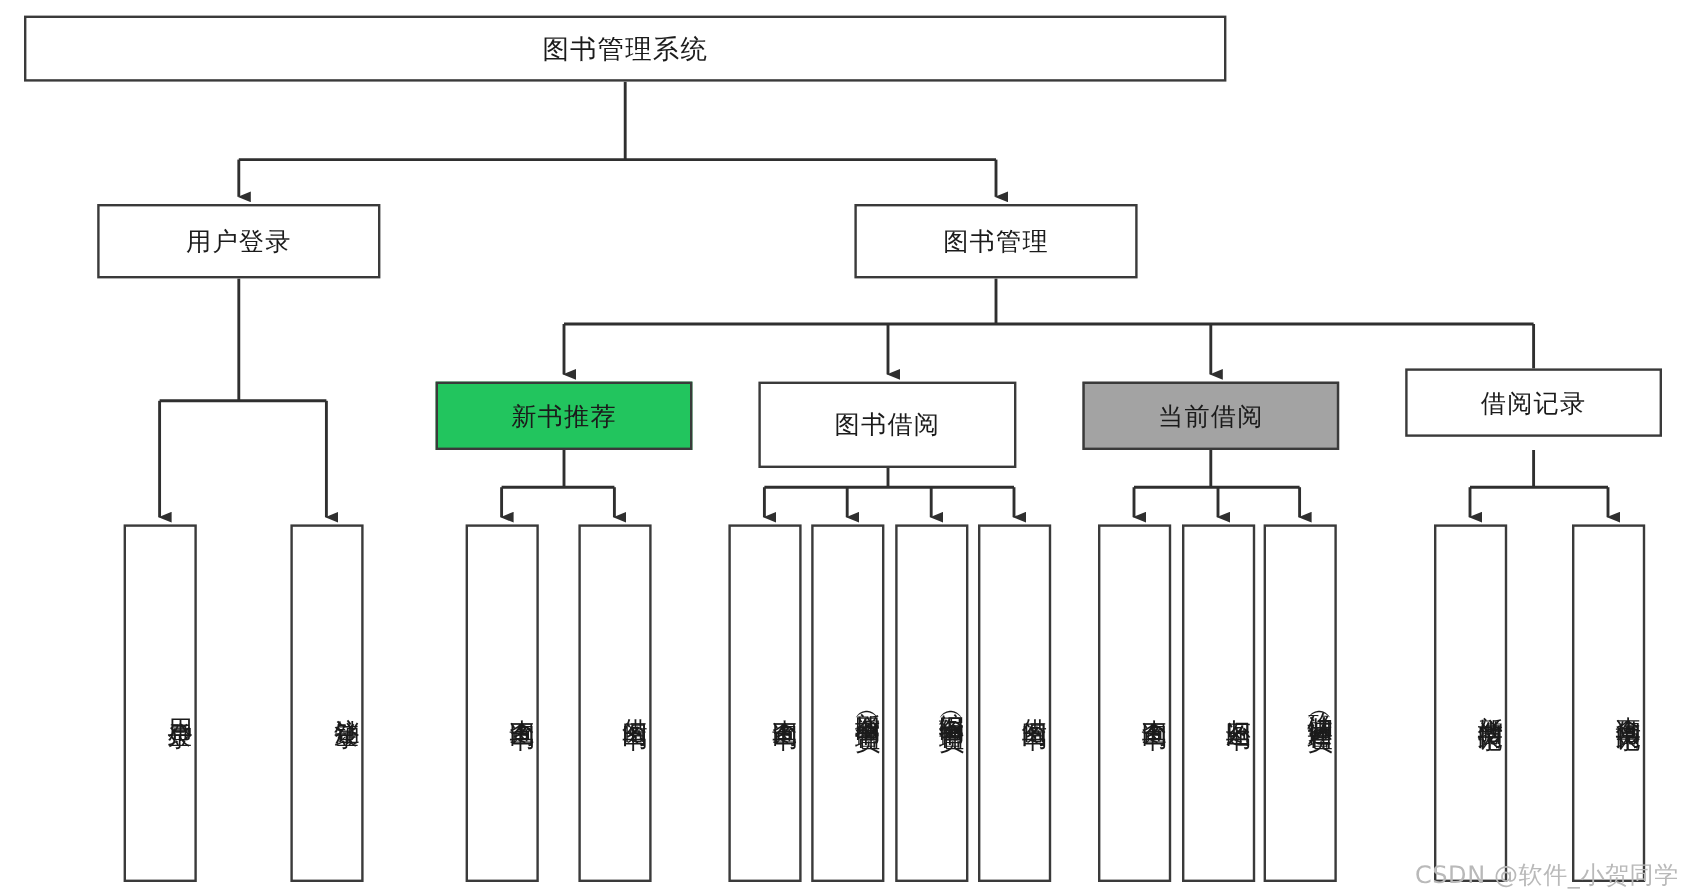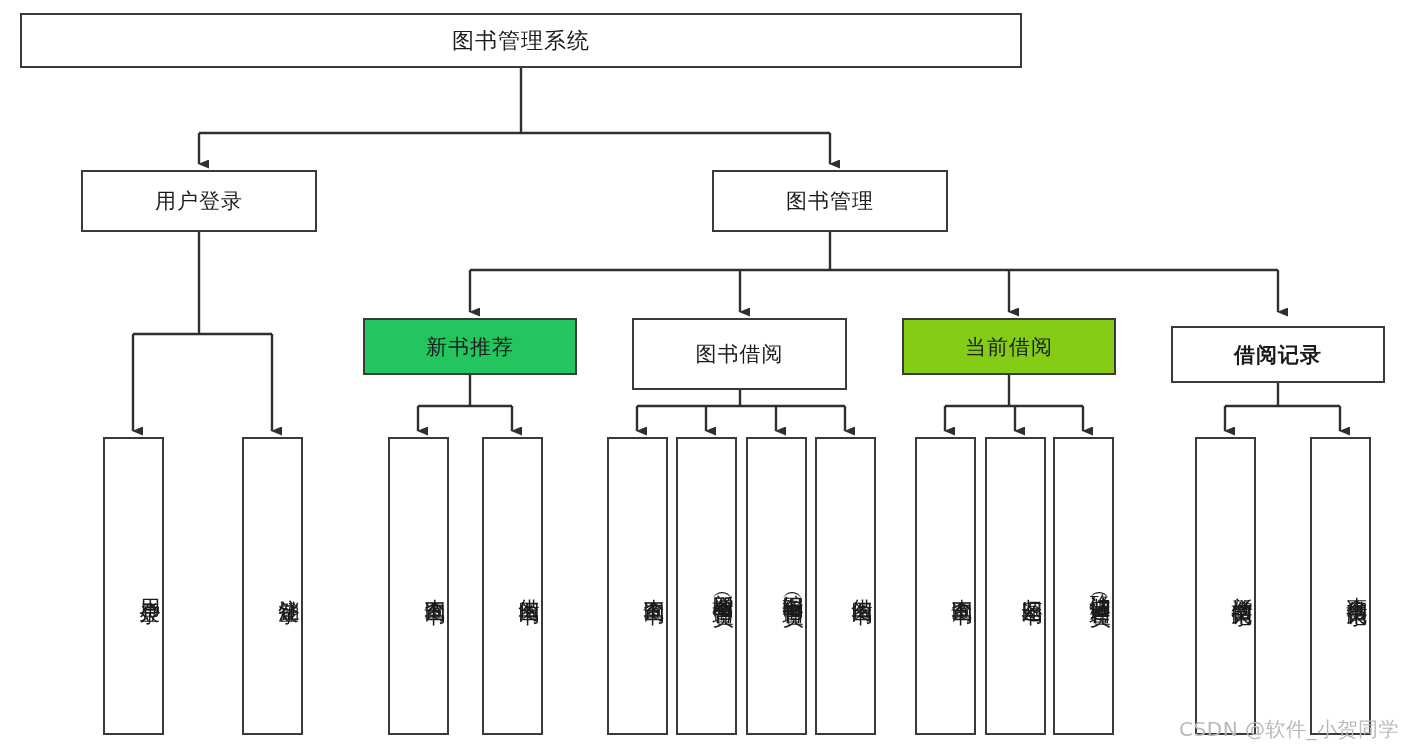--- a/index.html
+++ b/index.html
@@ -73,22 +73,22 @@
     </g>
   </svg>
 
   <div class="node h" id="root-node" style="left: 20px; top: 13px; width: 1002px; height: 55px; border-color: rgb(58, 58, 58); background: rgb(255, 255, 255); color: rgb(27, 27, 27);">图书管理系统</div>
 
   <div class="node h" style="left: 81px; top: 170px; width: 236px; height: 62px; border-color: rgb(58, 58, 58); background: rgb(255, 255, 255); color: rgb(27, 27, 27);">用户登录</div>
   <div class="node h" style="left: 712px; top: 170px; width: 236px; height: 62px; border-color: rgb(58, 58, 58); background: rgb(255, 255, 255); color: rgb(27, 27, 27);">图书管理</div>
 
   <div class="node h" style="left: 363px; top: 318px; width: 214px; height: 57px; border-color: rgb(58, 58, 58); background: #22c55e; color: rgb(27, 27, 27);">新书推荐</div>
   <div class="node h" style="left: 632px; top: 318px; width: 215px; height: 72px; border-color: rgb(58, 58, 58); background: rgb(255, 255, 255); color: rgb(27, 27, 27);">图书借阅</div>
-  <div class="node h" style="left: 902px; top: 318px; width: 214px; height: 57px; border-color: rgb(58, 58, 58); background: #84cc16; color: rgb(27, 27, 27);">当前借阅</div>
-  <div class="node h" style="left: 1171px; top: 326px; width: 214px; height: 57px; border-color: rgb(58, 58, 58); background: rgb(255, 255, 255); color: rgb(27, 27, 27); font-weight: bold;">借阅记录</div>
+  <div class="node h" style="left: 902px; top: 318px; width: 214px; height: 57px; border-color: rgb(58, 58, 58); background: #a3a3a3; color: rgb(27, 27, 27);">当前借阅</div>
+  <div class="node h" style="left: 1171px; top: 307px; width: 214px; height: 57px; border-color: rgb(58, 58, 58); background: rgb(255, 255, 255); color: rgb(27, 27, 27);">借阅记录</div>
 
   <div class="node v" style="left: 103px; top: 437px; width: 61px; height: 298px; border-color: rgb(58, 58, 58); background: rgb(255, 255, 255); color: rgb(27, 27, 27);">用户登录</div>
   <div class="node v" style="left: 242px; top: 437px; width: 61px; height: 298px; border-color: rgb(58, 58, 58); background: rgb(255, 255, 255); color: rgb(27, 27, 27);">注销登录</div>
   <div class="node v" style="left: 388px; top: 437px; width: 61px; height: 298px; border-color: rgb(58, 58, 58); background: rgb(255, 255, 255); color: rgb(27, 27, 27);">查询图书</div>
   <div class="node v" style="left: 482px; top: 437px; width: 61px; height: 298px; border-color: rgb(58, 58, 58); background: rgb(255, 255, 255); color: rgb(27, 27, 27);">借阅图书</div>
   <div class="node v" style="left: 607px; top: 437px; width: 61px; height: 298px; border-color: rgb(58, 58, 58); background: rgb(255, 255, 255); color: rgb(27, 27, 27);">查询图书</div>
   <div class="node v" style="left: 676px; top: 437px; width: 61px; height: 298px; border-color: rgb(58, 58, 58); background: rgb(255, 255, 255); color: rgb(27, 27, 27);">新增图书（管理员）</div>
   <div class="node v" style="left: 746px; top: 437px; width: 61px; height: 298px; border-color: rgb(58, 58, 58); background: rgb(255, 255, 255); color: rgb(27, 27, 27);">编辑图书（管理员）</div>
   <div class="node v" style="left: 815px; top: 437px; width: 61px; height: 298px; border-color: rgb(58, 58, 58); background: rgb(255, 255, 255); color: rgb(27, 27, 27);">借阅图书</div>
   <div class="node v" style="left: 915px; top: 437px; width: 61px; height: 298px; border-color: rgb(58, 58, 58); background: rgb(255, 255, 255); color: rgb(27, 27, 27);">查询图书</div>

